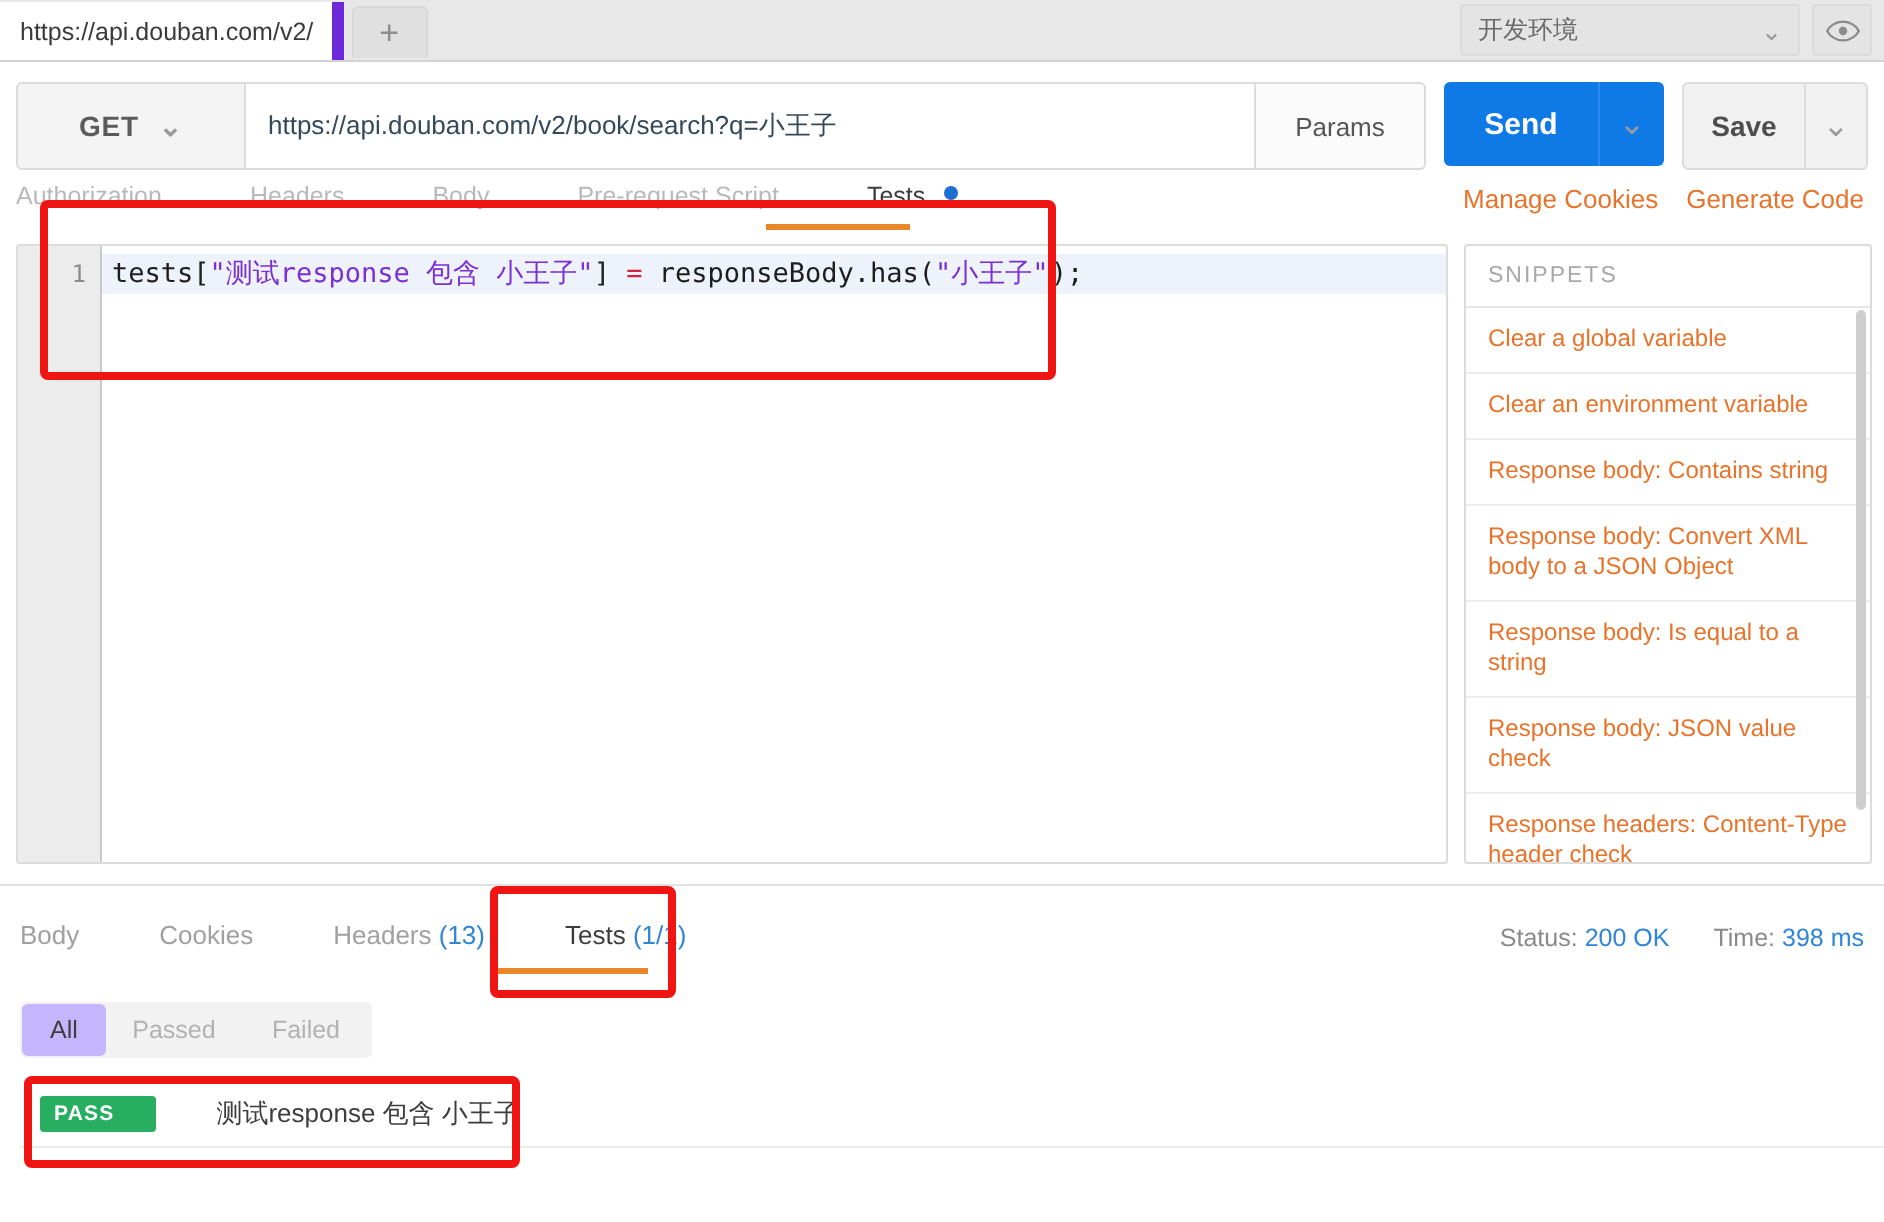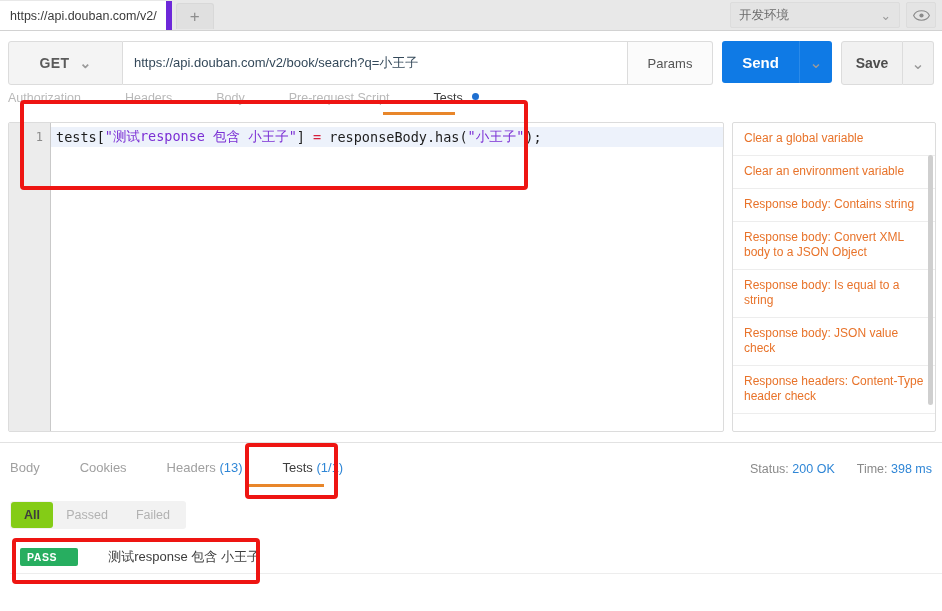--- a/index.html
+++ b/index.html
@@ -279,26 +279,25 @@
     background: #f2f2f2;
     border-radius: 3px;
     display: flex; align-items: center;
   }
   .filters .fl {
     flex: 1; text-align: center;
     font-size: 12.5px; color: #b2b2b2;
   }
   .filters .fl.active {
     color: #3d3d3d;
-    background: #84cc16;
+    background: #c4b5fd;
     height: 26px; line-height: 26px;
     border-radius: 3px;
     margin: 1px;
     flex: 0 0 42px;
-    font-weight: bold;
   }
 
   
   .test-row {
     position: absolute; left: 10px; top: 541px;
     width: 922px; height: 32px;
     border-bottom: 1px solid #ededed;
     display: flex; align-items: center;
     padding-left: 10px;
   }
@@ -388,29 +387,34 @@
     <div class="rt">
       <span>Pre-request Script</span>
     </div>
     <div class="rt active">
       <span>Tests</span>
       <span class="dot"></span>
     </div>
   </div>
   <div class="rt-underline"></div>
 
+  <div class="right-links">
+    <div>Manage Cookies</div>
+    <div>Generate Code</div>
+  </div>
 
   <div class="editor">
     <div class="gutter">
       <span class="lineno">1</span>
     </div>
     <div class="codeline"><span class="tk-plain">tests[</span><span class="tk-str">"测试response 包含 小王子"</span><span class="tk-plain">] </span><span class="tk-op">=</span><span class="tk-plain"> responseBody.has(</span><span class="tk-str">"小王子"</span><span class="caret"></span><span class="tk-plain">);</span></div>
   </div>
 
   <div class="snippets">
+    <div class="sn-head">SNIPPETS</div>
     <div class="sn-item">Clear a global variable</div>
     <div class="sn-item">Clear an environment variable</div>
     <div class="sn-item">Response body: Contains string</div>
     <div class="sn-item">Response body: Convert XML body to a JSON Object</div>
     <div class="sn-item">Response body: Is equal to a string</div>
     <div class="sn-item">Response body: JSON value check</div>
     <div class="sn-item">Response headers: Content-Type header check</div>
 
     <div class="sn-scroll"></div>
   </div>

